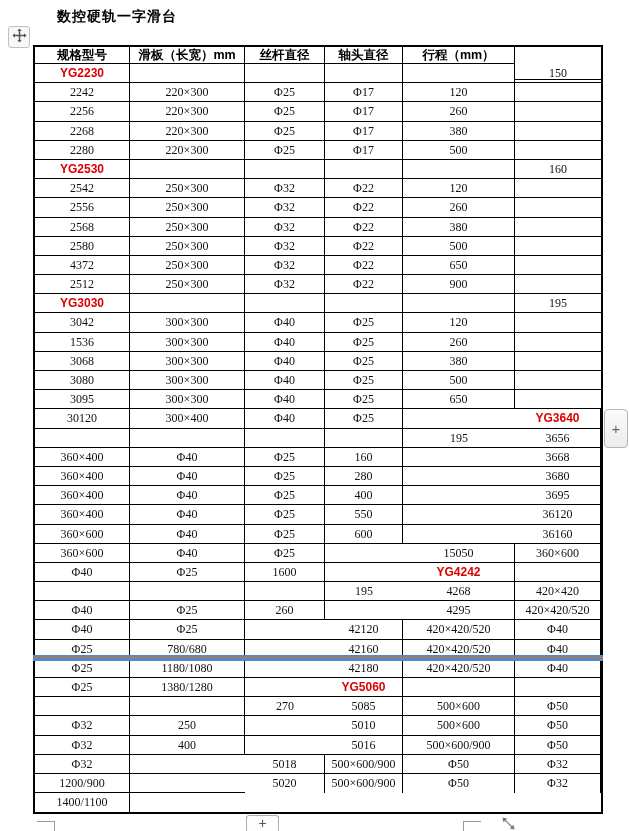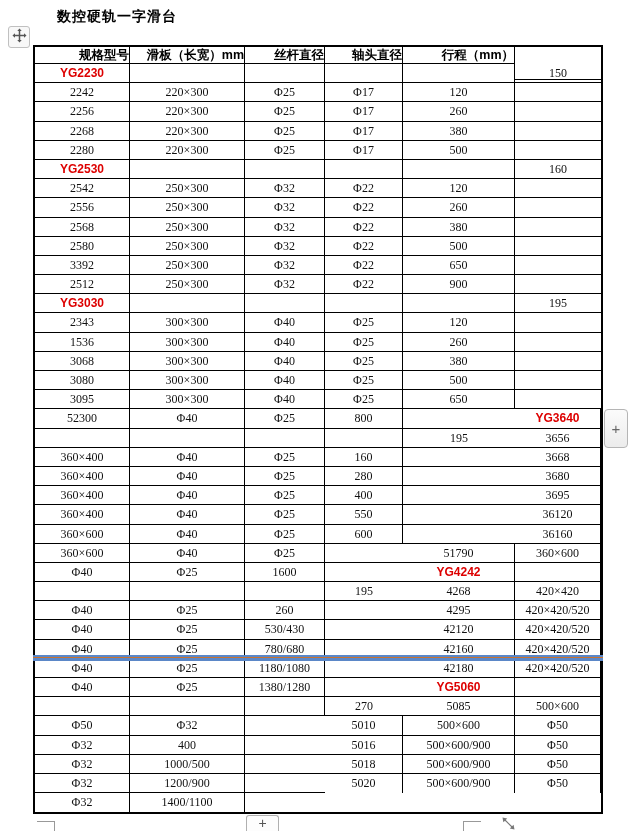--- a/index.html
+++ b/index.html
@@ -28,21 +28,21 @@
   .thead, .tbody {
     display: grid;
     grid-template-columns: 95px 115px 80px 78px 112px 86px;
   }
   .thead { grid-auto-rows: 17px; }
   .tbody { grid-auto-rows: 19.2px; }
   .hcell {
     box-sizing: border-box;
     border-right: 1px solid #000;
     border-bottom: 1px solid #000;
-    text-align: right;
+    text-align: center;
     font-weight: bold;
     font-size: 12.5px;
     line-height: 16px;
     color: #000;
     white-space: nowrap;
     overflow: hidden;
     font-family: "Liberation Sans", "DejaVu Sans", sans-serif;
   }
   .hcell.c5 { border-right: none; margin-top: 32px; }
   .cell {
@@ -192,39 +192,39 @@
         <div class="cell c2">Φ32</div>
         <div class="cell c3">Φ22</div>
         <div class="cell c4">380</div>
         <div class="cell c5"></div>
         <div class="cell c0">2580</div>
         <div class="cell c1">250×300</div>
         <div class="cell c2">Φ32</div>
         <div class="cell c3">Φ22</div>
         <div class="cell c4">500</div>
         <div class="cell c5"></div>
-        <div class="cell c0">3392</div>
+        <div class="cell c0">4372</div>
         <div class="cell c1">250×300</div>
         <div class="cell c2">Φ32</div>
         <div class="cell c3">Φ22</div>
         <div class="cell c4">650</div>
         <div class="cell c5"></div>
         <div class="cell c0">2512</div>
         <div class="cell c1">250×300</div>
         <div class="cell c2">Φ32</div>
         <div class="cell c3">Φ22</div>
         <div class="cell c4">900</div>
         <div class="cell c5"></div>
         <div class="cell c0 model-red">YG3030</div>
         <div class="cell c1"></div>
         <div class="cell c2"></div>
         <div class="cell c3"></div>
         <div class="cell c4"></div>
         <div class="cell c5">195</div>
-        <div class="cell c0">2343</div>
+        <div class="cell c0">3042</div>
         <div class="cell c1">300×300</div>
         <div class="cell c2">Φ40</div>
         <div class="cell c3">Φ25</div>
         <div class="cell c4">120</div>
         <div class="cell c5"></div>
         <div class="cell c0">1536</div>
         <div class="cell c1">300×300</div>
         <div class="cell c2">Φ40</div>
         <div class="cell c3">Φ25</div>
         <div class="cell c4">260</div>
@@ -240,24 +240,24 @@
         <div class="cell c2">Φ40</div>
         <div class="cell c3">Φ25</div>
         <div class="cell c4">500</div>
         <div class="cell c5"></div>
         <div class="cell c0">3095</div>
         <div class="cell c1">300×300</div>
         <div class="cell c2">Φ40</div>
         <div class="cell c3">Φ25</div>
         <div class="cell c4">650</div>
         <div class="cell c5"></div>
-        <div class="cell c0">52300</div>
-        <div class="cell c2">Φ40</div>
-        <div class="cell c3">Φ25</div>
-        <div class="cell c4">800</div>
+        <div class="cell c0">30120</div>
+        <div class="cell c1">300×400</div>
+        <div class="cell c2">Φ40</div>
+        <div class="cell c3">Φ25</div>
         <div class="cell c5"></div>
         <div class="cell c0 model-red">YG3640</div>
         <div class="cell c1"></div>
         <div class="cell c2"></div>
         <div class="cell c3"></div>
         <div class="cell c4"></div>
         <div class="cell c5">195</div>
         <div class="cell c0">3656</div>
         <div class="cell c1">360×400</div>
         <div class="cell c2">Φ40</div>
@@ -286,21 +286,21 @@
         <div class="cell c1">360×600</div>
         <div class="cell c2">Φ40</div>
         <div class="cell c3">Φ25</div>
         <div class="cell c4">600</div>
         <div class="cell c5"></div>
         <div class="cell c0">36160</div>
         <div class="cell c1">360×600</div>
         <div class="cell c2">Φ40</div>
         <div class="cell c3">Φ25</div>
         <div class="cell c5"></div>
-        <div class="cell c0">51790</div>
+        <div class="cell c0">15050</div>
         <div class="cell c1">360×600</div>
         <div class="cell c2">Φ40</div>
         <div class="cell c3">Φ25</div>
         <div class="cell c4">1600</div>
         <div class="cell c5"></div>
         <div class="cell c0 model-red">YG4242</div>
         <div class="cell c1"></div>
         <div class="cell c2"></div>
         <div class="cell c3"></div>
         <div class="cell c4"></div>
@@ -308,21 +308,20 @@
         <div class="cell c0">4268</div>
         <div class="cell c1">420×420</div>
         <div class="cell c2">Φ40</div>
         <div class="cell c3">Φ25</div>
         <div class="cell c4">260</div>
         <div class="cell c5"></div>
         <div class="cell c0">4295</div>
         <div class="cell c1">420×420/520</div>
         <div class="cell c2">Φ40</div>
         <div class="cell c3">Φ25</div>
-        <div class="cell c4">530/430</div>
         <div class="cell c5"></div>
         <div class="cell c0">42120</div>
         <div class="cell c1">420×420/520</div>
         <div class="cell c2">Φ40</div>
         <div class="cell c3">Φ25</div>
         <div class="cell c4">780/680</div>
         <div class="cell c5"></div>
         <div class="cell c0">42160</div>
         <div class="cell c1">420×420/520</div>
         <div class="cell c2">Φ40</div>
@@ -338,32 +337,32 @@
         <div class="cell c0 model-red">YG5060</div>
         <div class="cell c1"></div>
         <div class="cell c2"></div>
         <div class="cell c3"></div>
         <div class="cell c4"></div>
         <div class="cell c5">270</div>
         <div class="cell c0">5085</div>
         <div class="cell c1">500×600</div>
         <div class="cell c2">Φ50</div>
         <div class="cell c3">Φ32</div>
+        <div class="cell c4">250</div>
         <div class="cell c5"></div>
         <div class="cell c0">5010</div>
         <div class="cell c1">500×600</div>
         <div class="cell c2">Φ50</div>
         <div class="cell c3">Φ32</div>
         <div class="cell c4">400</div>
         <div class="cell c5"></div>
         <div class="cell c0">5016</div>
         <div class="cell c1">500×600/900</div>
         <div class="cell c2">Φ50</div>
         <div class="cell c3">Φ32</div>
-        <div class="cell c4">1000/500</div>
         <div class="cell c5"></div>
         <div class="cell c0">5018</div>
         <div class="cell c1">500×600/900</div>
         <div class="cell c2">Φ50</div>
         <div class="cell c3">Φ32</div>
         <div class="cell c4">1200/900</div>
         <div class="cell c5"></div>
         <div class="cell c0 lastrow">5020</div>
         <div class="cell c1 lastrow">500×600/900</div>
         <div class="cell c2 lastrow">Φ50</div>

